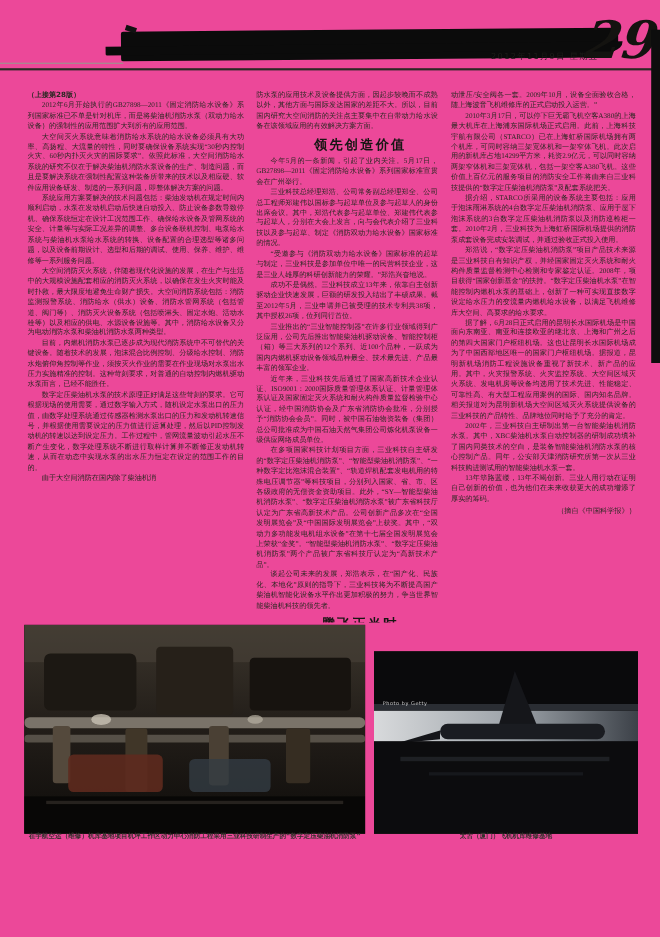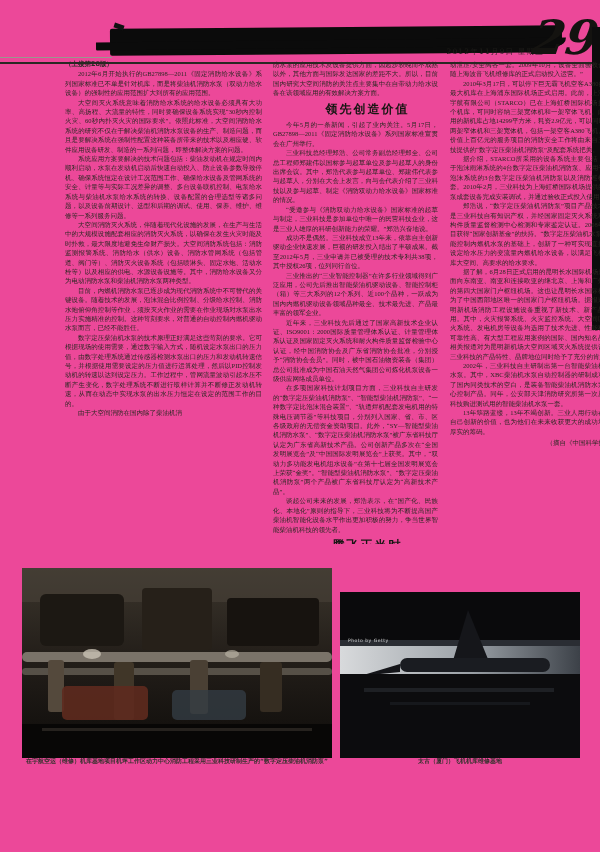--- a/index.html
+++ b/index.html
@@ -28,22 +28,22 @@
     position:absolute;right:2px;top:14px;
     font-family:"DejaVu Serif", serif;font-style:italic;font-weight:bold;
     font-size:47px;line-height:1;color:#141310;transform:skewX(-8deg);
   }
   .header-rule{position:absolute;left:0;top:62px;width:600px;height:2px;background:#2a2824;}
   .header-rule-faint{position:absolute;left:0;top:57px;width:112px;height:1px;background:#9a968e;}
   .right-bar{position:absolute;left:592px;top:27px;width:8px;height:303px;background:#0d0d0d;}
 
   
   .col{
-    position:absolute;top:60px;overflow:hidden;
-    font-size:6.5px;line-height:9.4px;text-align:justify;color:#2b2923;margin-left:40px;
+    position:absolute;top:82px;overflow:hidden;
+    font-size:6.5px;line-height:9.4px;text-align:justify;color:#2b2923;
   }
   .col p{margin:0;text-indent:2em;}
   .col p.noindent{text-indent:0;}
   .col1{left:25px;width:197px;height:484px;}
   .col2{left:233px;width:165px;height:484px;}
   .col3{left:410px;width:168px;height:528px;}
   .lead-tag{font-weight:bold;font-family:"DejaVu Sans", sans-serif;}
   .headline{
     font-family:"DejaVu Sans", sans-serif;font-weight:bold;
     font-size:12px;text-align:center;text-indent:0;

